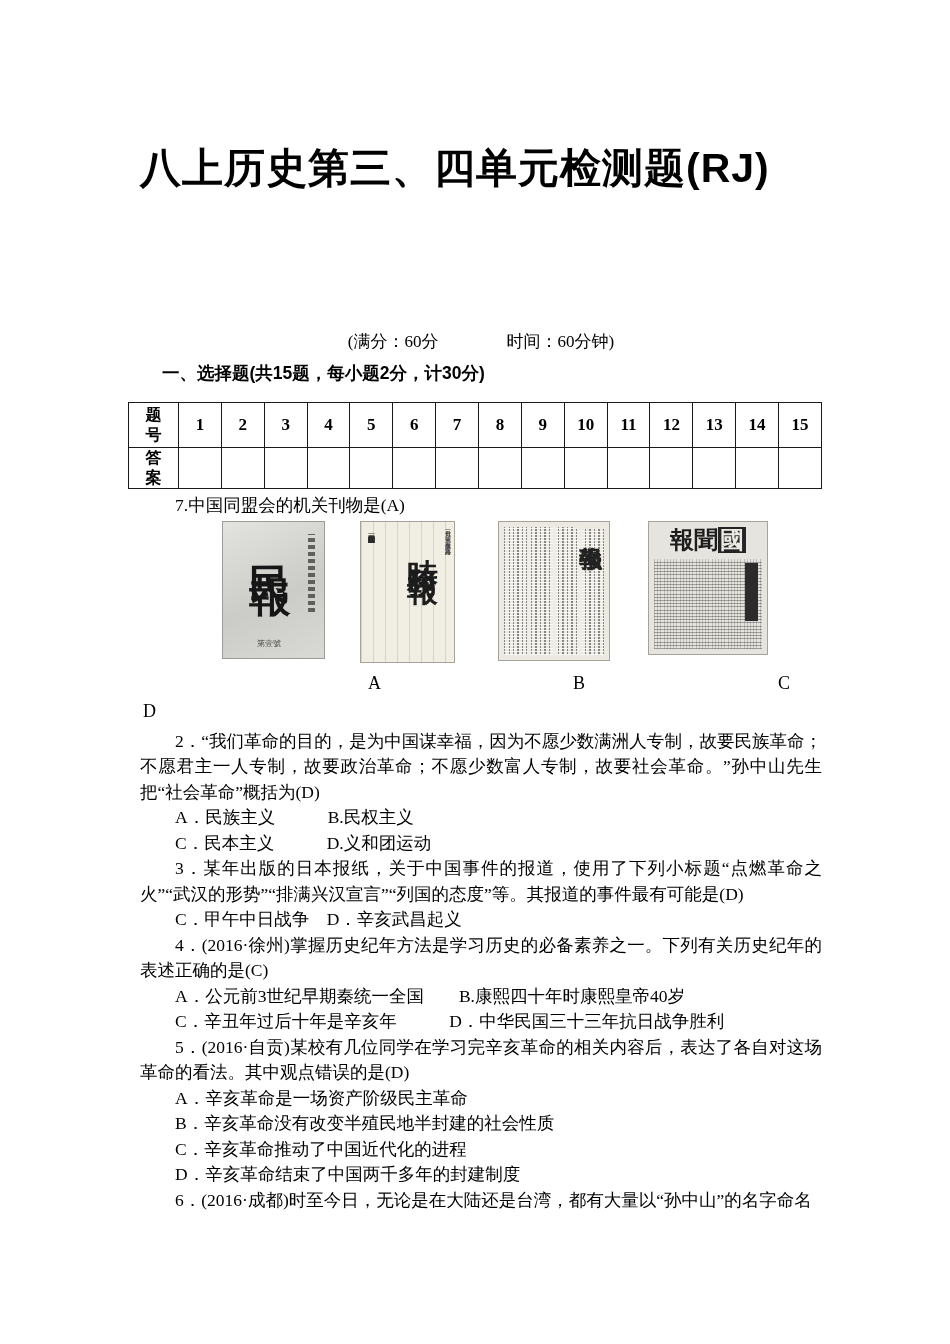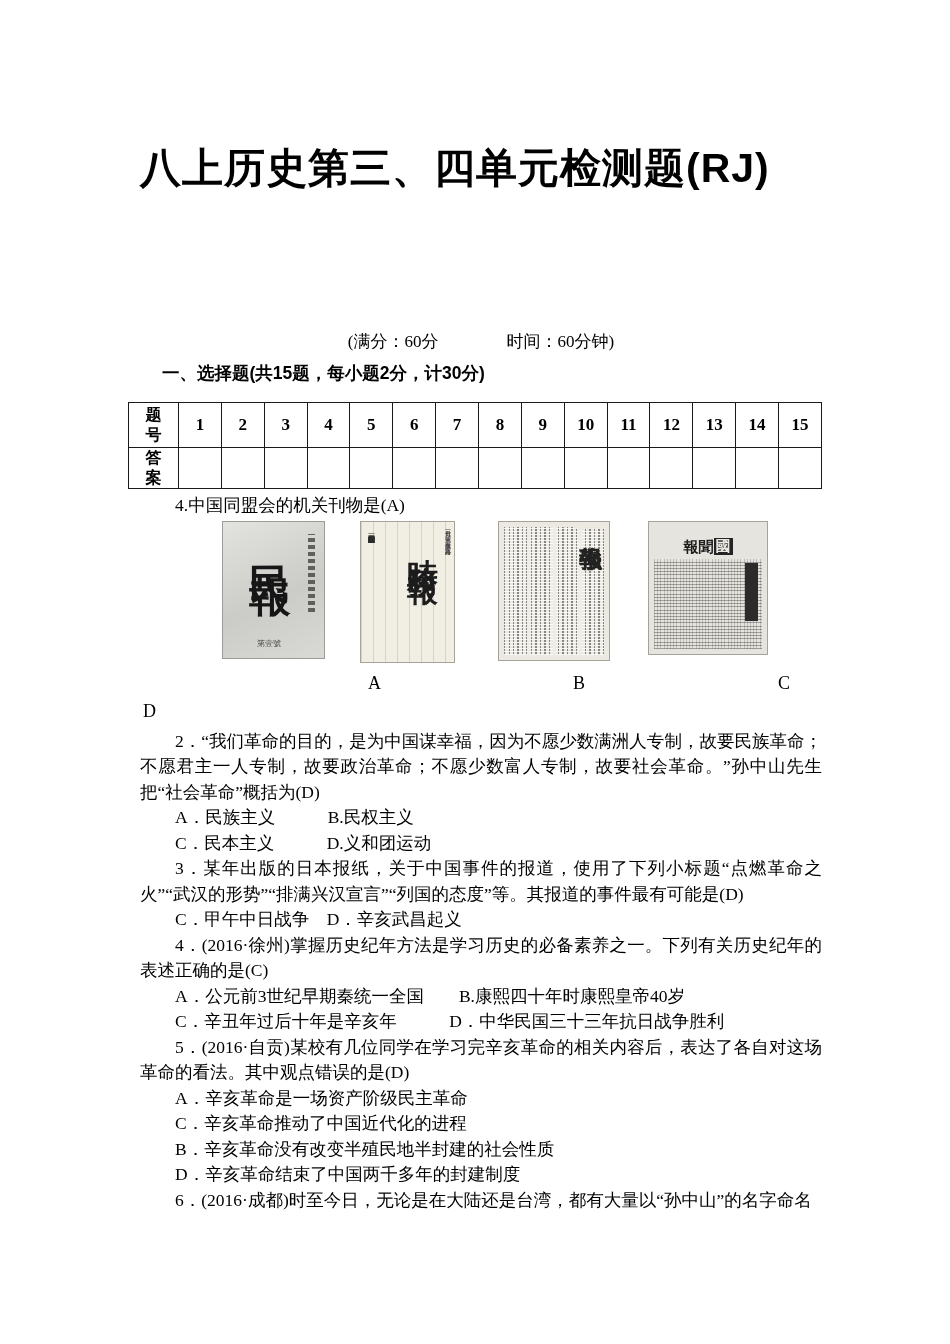--- a/index.html
+++ b/index.html
@@ -137,22 +137,22 @@
     font-size:23px;font-weight:bold;line-height:1.15;
     color:#222;background:rgba(235,233,225,.92);padding:1px 2px;
   }
   .p4{
     width:120px;height:134px;margin-left:38px;
     background:#e6e4de;
     border:1px solid #a5a29a;
   }
   .p4-head{
     position:absolute;top:3px;left:12px;right:12px;height:30px;
-    display:flex;justify-content:center;align-items:flex-end;gap:0;
-    font-size:15px;font-weight:bold;color:#1d1d1d;line-height:1;
+    display:flex;justify-content:center;align-items:center;gap:0;
+    font-size:24px;font-weight:bold;color:#1d1d1d;line-height:1;
   }
   .p4-boxed{background:#242424;color:#ece9e2;padding:1px 2px;}
   .p4-body{
     position:absolute;top:37px;left:5px;right:5px;bottom:5px;
     background:
       repeating-linear-gradient(0deg,rgba(45,45,45,.38) 0 1px,rgba(0,0,0,0) 1px 3.2px),
       repeating-linear-gradient(90deg,rgba(45,45,45,.22) 0 1px,rgba(0,0,0,0) 1px 3.2px);
   }
   .p4-strip{position:absolute;right:9px;top:41px;width:13px;height:58px;background:#2b2b2b;}
   
@@ -230,21 +230,21 @@
       <td></td>
       <td></td>
       <td></td>
       <td></td>
       <td></td>
       <td></td>
     </tr>
   </tbody>
     </table>
 
-  <p class="stem mt4">4.中国同盟会的机关刊物是(A)</p>
+  <p class="stem mt4">7.中国同盟会的机关刊物是(A)</p>
 
   <div class="figs">
     <div class="paper p1">
       <span class="p1-big">民報</span>
       <span class="p1-side"></span>
       <span class="p1-foot">第壹號</span>
     </div>
     <div class="paper p2">
       <span class="p2-left">每册红纸料费一角五分定阅全年概收费四圆</span>
       <span class="p2-big">時務報</span>
@@ -277,19 +277,19 @@
 
   <p class="stem">3．某年出版的日本报纸，关于中国事件的报道，使用了下列小标题“点燃革命之火”“武汉的形势”“排满兴汉宣言”“列国的态度”等。其报道的事件最有可能是(D)</p>
   <p class="opt">C．甲午中日战争　D．辛亥武昌起义</p>
 
   <p class="stem">4．(2016·徐州)掌握历史纪年方法是学习历史的必备素养之一。下列有关历史纪年的表述正确的是(C)</p>
   <p class="opt">A．公元前3世纪早期秦统一全国　　B.康熙四十年时康熙皇帝40岁</p>
   <p class="opt">C．辛丑年过后十年是辛亥年　　　D．中华民国三十三年抗日战争胜利</p>
 
   <p class="stem">5．(2016·自贡)某校有几位同学在学习完辛亥革命的相关内容后，表达了各自对这场革命的看法。其中观点错误的是(D)</p>
   <p class="opt">A．辛亥革命是一场资产阶级民主革命</p>
+  <p class="opt">B．辛亥革命没有改变半殖民地半封建的社会性质</p>
   <p class="opt">C．辛亥革命推动了中国近代化的进程</p>
-  <p class="opt">B．辛亥革命没有改变半殖民地半封建的社会性质</p>
   <p class="opt">D．辛亥革命结束了中国两千多年的封建制度</p>
 
   <p class="stem">6．(2016·成都)时至今日，无论是在大陆还是台湾，都有大量以“孙中山”的名字命名</p>
 
 </div>
 
 </body></html>

